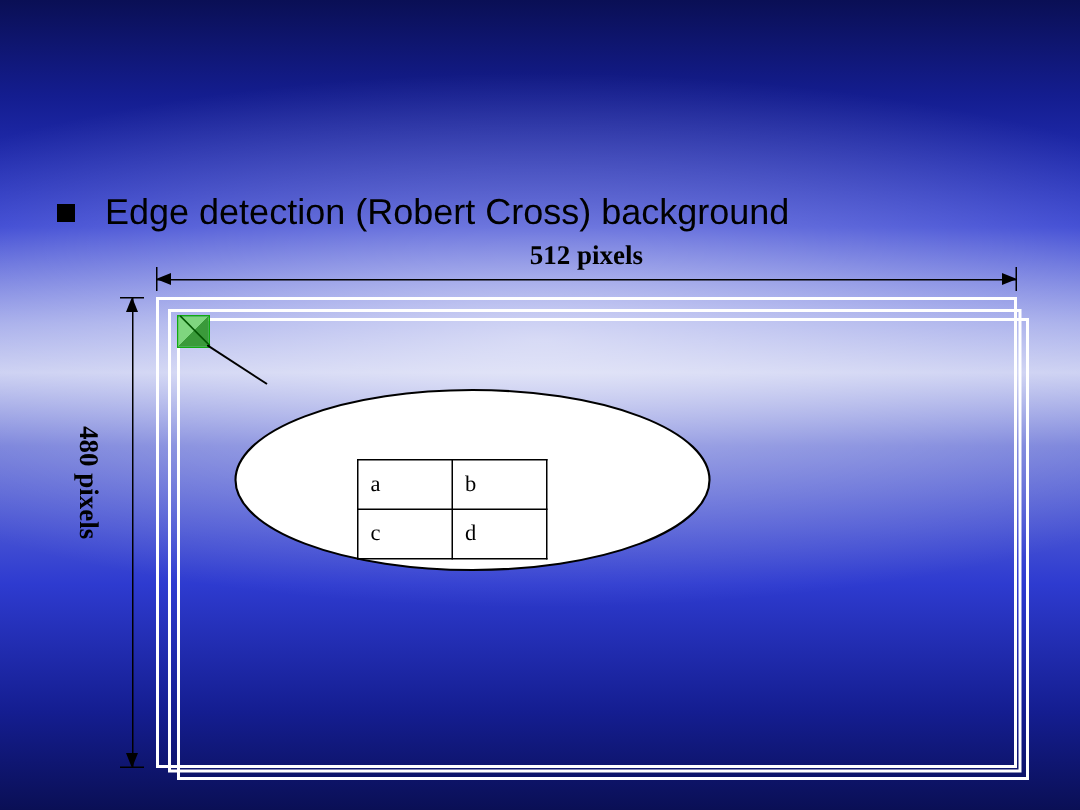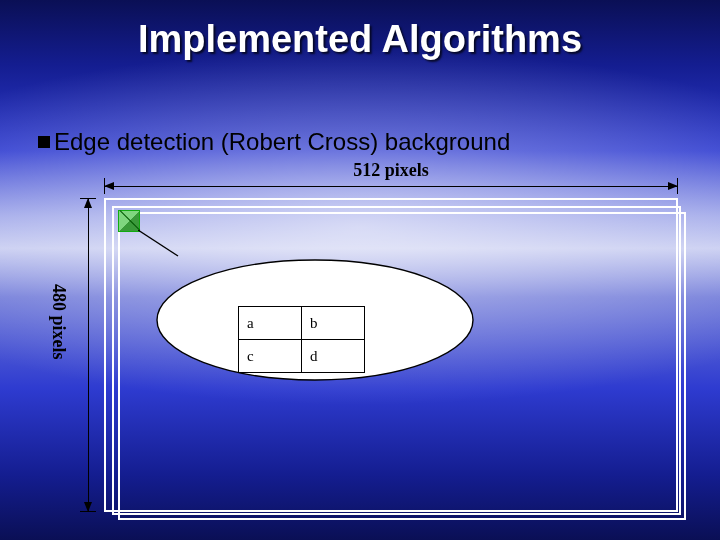--- a/index.html
+++ b/index.html
@@ -2,21 +2,21 @@
 <html><head>
 <meta charset="utf-8">
 <style>
   html,body{margin:0;padding:0;width:720px;height:540px;overflow:hidden;font-family:Arial,Helvetica,sans-serif}
   .slide{position:relative;width:720px;height:540px;
     background:
       radial-gradient(ellipse 140% 60% at 50% 42%, rgba(255,255,255,.55) 0%, rgba(255,255,255,.25) 28%, rgba(255,255,255,0) 55%),
       linear-gradient(#0a0f55 0%, #141d90 12%, #2e3bd0 28%, #9aa2e8 40%, #c4c9f0 46%, #6e78d8 55%, #2e3bd0 72%, #141d90 88%, #0a0f55 100%);
   }
   .title{position:absolute;left:0;right:0;top:18px;text-align:center;color:#fff;font-weight:700;font-size:38px;text-shadow:2px 2px 2px rgba(0,0,0,.7)}
-  .bullet{position:absolute;left:38px;top:128px;color:#000;font-size:24px;display:flex;align-items:center;gap:4px}
+  .bullet{position:absolute;left:38px;top:128px;color:#000;font-size:24px;display:flex;align-items:center;gap:20px}
   .bullet .sq{width:12px;height:12px;background:#000;display:inline-block}
   .dim-top{position:absolute;left:104px;right:42px;top:164px;height:28px}
   .dim-top .label{position:absolute;left:0;right:0;top:-4px;text-align:center;color:#000;font-size:18px;font-weight:700;font-family:'Times New Roman',serif}
   .dim-top .line{position:absolute;left:0;right:0;top:22px;height:0;border-top:1.5px solid #000}
   .dim-top .tick-l{position:absolute;left:0;top:14px;width:0;height:16px;border-left:1.5px solid #000}
   .dim-top .tick-r{position:absolute;right:0;top:14px;width:0;height:16px;border-right:1.5px solid #000}
   .dim-top .arr-l{position:absolute;left:0;top:18px;width:0;height:0;border-top:4px solid transparent;border-bottom:4px solid transparent;border-right:10px solid #000}
   .dim-top .arr-r{position:absolute;right:0;top:18px;width:0;height:0;border-top:4px solid transparent;border-bottom:4px solid transparent;border-left:10px solid #000}
 
   .dim-left{position:absolute;left:34px;top:198px;bottom:28px;width:70px}
@@ -42,21 +42,20 @@
   .bubble .txt{position:absolute;left:22px;top:12px;color:#000;font-size:16px;font-family:'Times New Roman',serif}
 
   .grid{position:absolute;left:238px;top:306px;border-collapse:collapse}
   .grid td{border:1px solid #000;width:46px;height:28px;text-align:left;padding:2px 8px;font-size:15px;font-family:'Times New Roman',serif}
 </style>
 </head>
 <body>
 
 <div class="slide">
 
-  <div class="title">Implemented Algorithms</div>
 
   <div class="bullet">
     <span class="sq"></span>
     <span>Edge detection (Robert Cross) background</span>
   </div>
 
   <div class="dim-top">
     <div class="label">512 pixels</div>
     <div class="line"></div>
     <div class="tick-l"></div>

